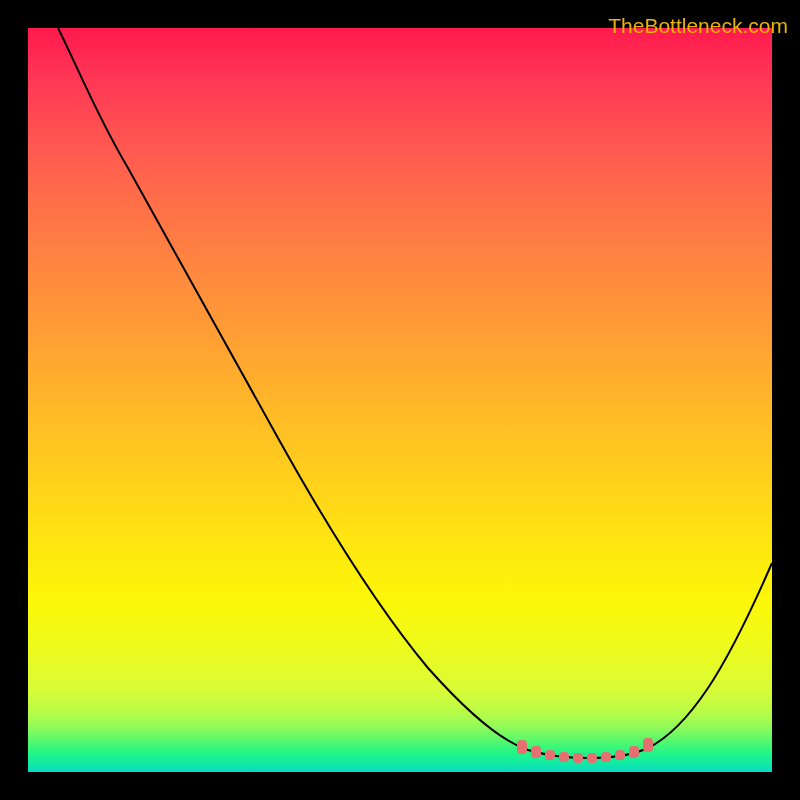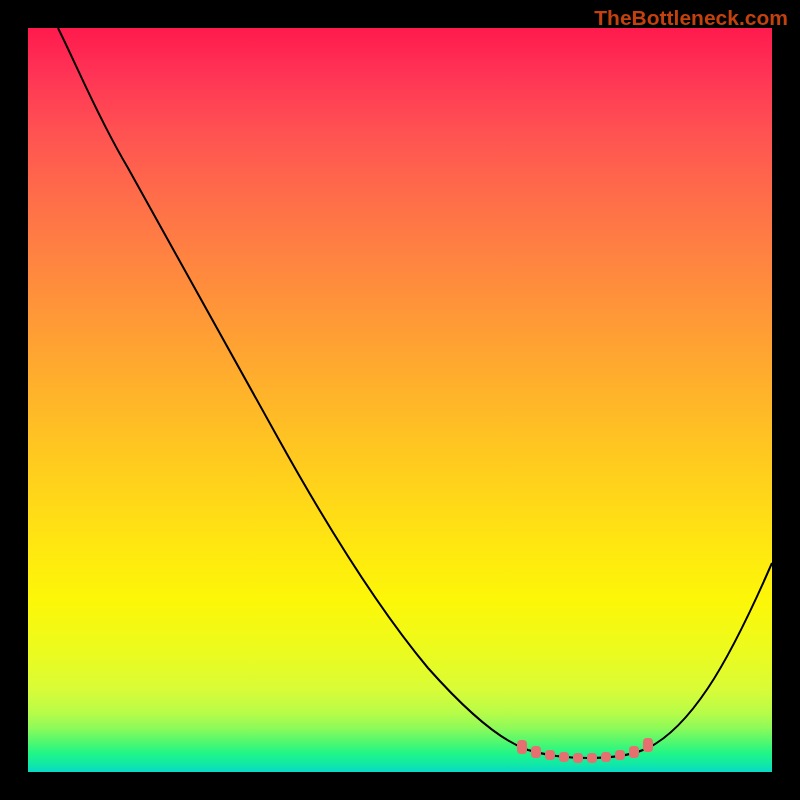--- a/index.html
+++ b/index.html
@@ -9,25 +9,25 @@
     }
     body {
       width: 800px;
       height: 800px;
       background: #000;
       position: relative;
       font-family: Arial, sans-serif;
     }
     .watermark {
       position: absolute;
-      top: 6px;
+      top: 14px;
       right: 12px;
-      color: #c2410c;
+      color: #eab308;
       font-size: 21px;
-      font-weight: bold;
+      font-weight: normal;
       z-index: 10;
     }
     .chart-container {
       position: absolute;
       top: 28px;
       left: 28px;
       width: 744px;
       height: 744px;
       background: linear-gradient(to bottom,
         #ff1a4d 0%,

